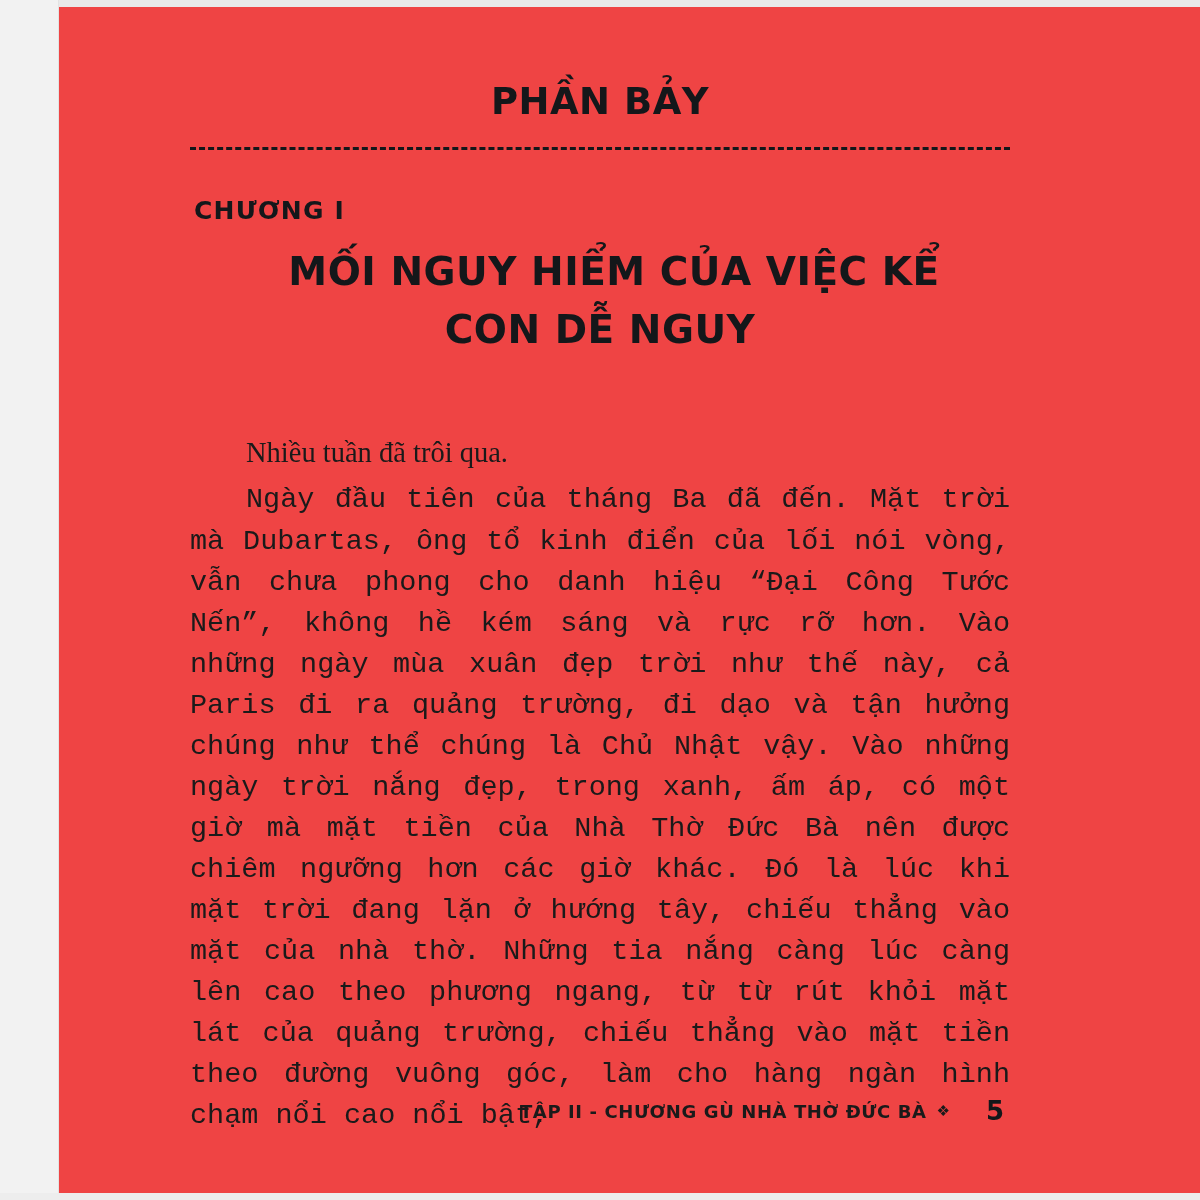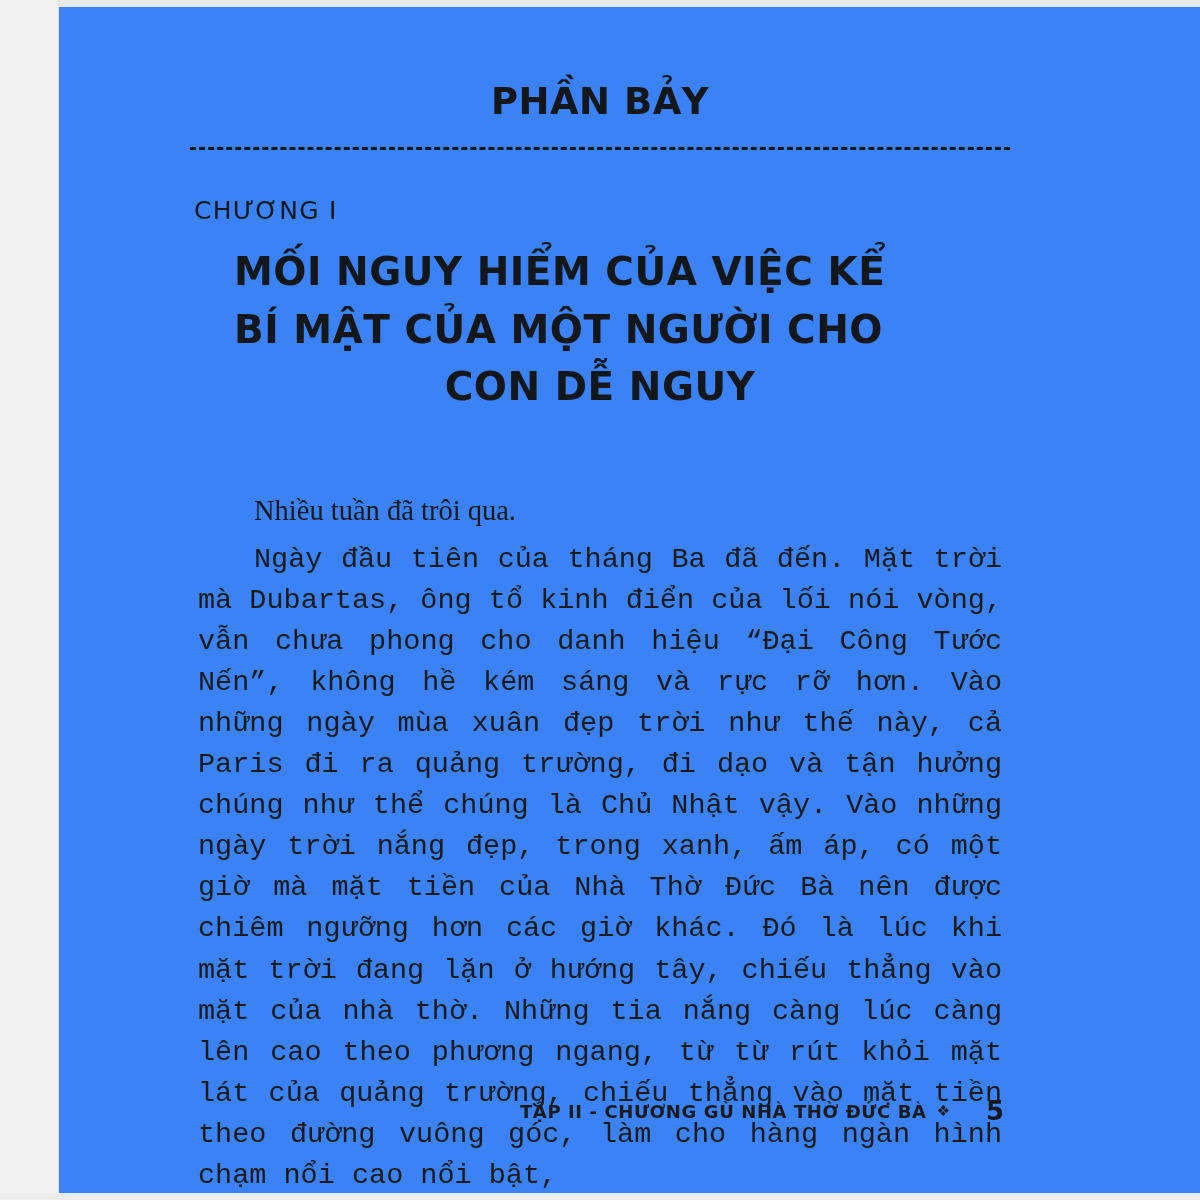--- a/index.html
+++ b/index.html
@@ -10,21 +10,21 @@
     width: 1200px;
     height: 1200px;
     background: #ffffff;
     font-family: "Liberation Serif", serif;
     overflow: hidden;
     position: relative;
   }
   .page {
     position: absolute;
     inset: 0;
-    background: #3b82f6;
+    background: #ef4444;
   }
   
   .edge-strip-top {
     position: absolute;
     left: 0; top: 0;
     width: 1200px; height: 7px;
     background: #e9e9e9;
   }
   .edge-strip-bottom {
     position: absolute;
@@ -59,55 +59,55 @@
   }
   .dashed-rule {
     width: 100%;
     height: 0;
     border-top: 3px dashed #14171a;
     margin: 14px 0 0 0;
   }
 
   .chapter-label {
     font-family: "DejaVu Sans", sans-serif;
-    font-weight: normal;
+    font-weight: bold;
     font-size: 25px;
     letter-spacing: 1.2px;
     color: #14171a;
     margin: 46px 0 0 4px;
   }
 
   .chapter-title {
     font-family: "DejaVu Sans", sans-serif;
     font-weight: bold;
     font-size: 39px;
     line-height: 1.48;
     letter-spacing: 0.5px;
     color: #14171a;
     margin: 18px 0 0 0;
   }
   .chapter-title .line {
     display: block;
     text-align: center;
   }
-  .chapter-title .line.l1 { text-align: left; margin-left: 44px; }
+  .chapter-title .line.l1 { text-align: center; margin-left: 28px; }
   .chapter-title .line.l2 { text-align: left; margin-left: 44px; }
   .chapter-title .line.l3 { text-align: center; }
 
   .body-text {
     margin-top: 74px;
     font-family: "Liberation Serif", serif;
     font-size: 28.5px;
     line-height: 1.44;
     color: #1a1a1a;
     text-align: justify;
     text-justify: inter-word;
   }
   .body-text p {
-    margin: 8px;
+    margin: 0;
     text-indent: 56px;
   }
   .body-text p + p {
     margin-top: 6px;
     font-family: Liberation Mono, monospace;
   }
   .para-single {
     text-align: left !important;
   }
 
@@ -153,21 +153,20 @@
   <div class="content">
 
     <h1 class="part-title">PHẦN BẢY</h1>
 
     <div class="dashed-rule"></div>
 
     <div class="chapter-label">CHƯƠNG I</div>
 
     <div class="chapter-title">
       <span class="line l1">MỐI NGUY HIỂM CỦA VIỆC KỂ</span>
-      <span class="line l2">BÍ MẬT CỦA MỘT NGƯỜI CHO</span>
       <span class="line l3">CON DỄ NGUY</span>
     </div>
 
     <div class="body-text">
       <p class="para-single">Nhiều tuần đã trôi qua.</p>
       <p>Ngày đầu tiên của tháng Ba đã đến. Mặt trời mà Dubartas, ông tổ kinh điển của lối nói vòng, vẫn chưa phong cho danh hiệu “Đại Công Tước Nến”, không hề kém sáng và rực rỡ hơn. Vào những ngày mùa xuân đẹp trời như thế này, cả Paris đi ra quảng trường, đi dạo và tận hưởng chúng như thể chúng là Chủ Nhật vậy. Vào những ngày trời nắng đẹp, trong xanh, ấm áp, có một giờ mà mặt tiền của Nhà Thờ Đức Bà nên được chiêm ngưỡng hơn các giờ khác. Đó là lúc khi mặt trời đang lặn ở hướng tây, chiếu thẳng vào mặt của nhà thờ. Những tia nắng càng lúc càng lên cao theo phương ngang, từ từ rút khỏi mặt lát của quảng trường, chiếu thẳng vào mặt tiền theo đường vuông góc, làm cho hàng ngàn hình chạm nổi cao nổi bật,</p>
     </div>
 
   </div>
 

